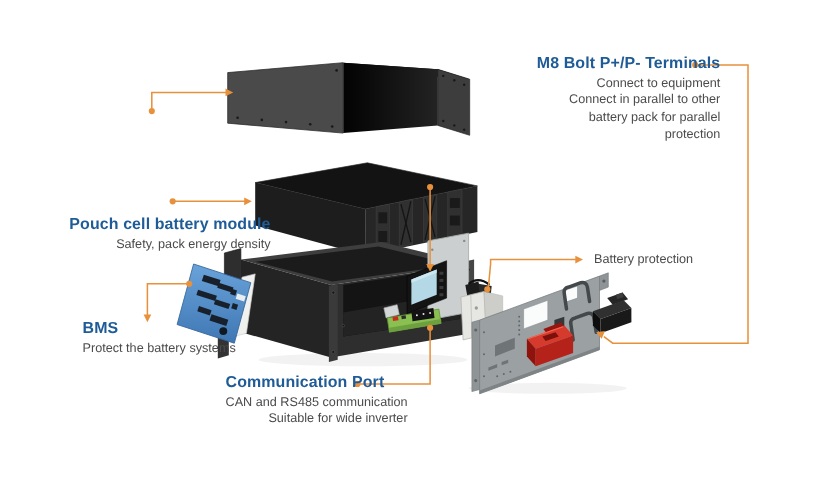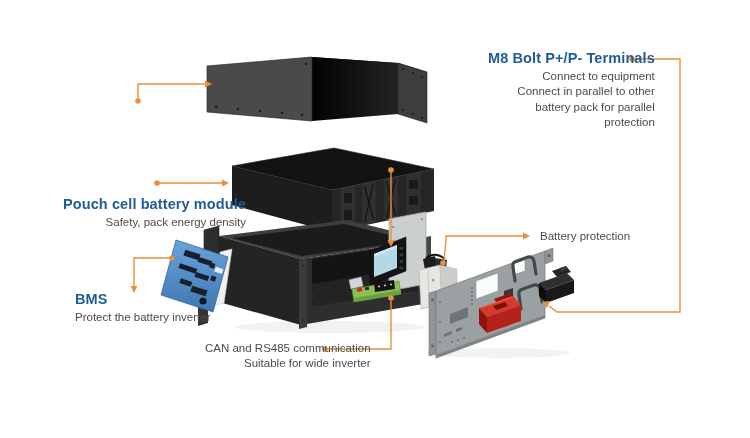--- a/index.html
+++ b/index.html
@@ -261,25 +261,26 @@
   <div class="callout" style="left:63px;top:195px;">
     <div class="callout-title">Pouch cell battery module</div>
     <div class="callout-lines">
       <div class="callout-line">Safety, pack energy density</div>
     </div>
   </div>
 
   <div class="callout" style="left:63px;top:290px;margin-left:12px;">
     <div class="callout-title">BMS</div>
     <div class="callout-lines">
-      <div class="callout-line">Protect the battery inverter</div>
+      <div class="callout-line">Protect the battery systems</div>
     </div>
   </div>
 
   <div class="callout" style="left:205px;top:339px;">
+    <div class="callout-title">Communication Port</div>
     <div class="callout-lines">
       <div class="callout-line">CAN and RS485 communication</div>
       <div class="callout-line">Suitable for wide inverter</div>
     </div>
   </div>
 
 
   <div class="callout" style="left:540px;top:227px;">
     <div class="callout-lines">
       <div class="callout-line">Battery protection</div>

